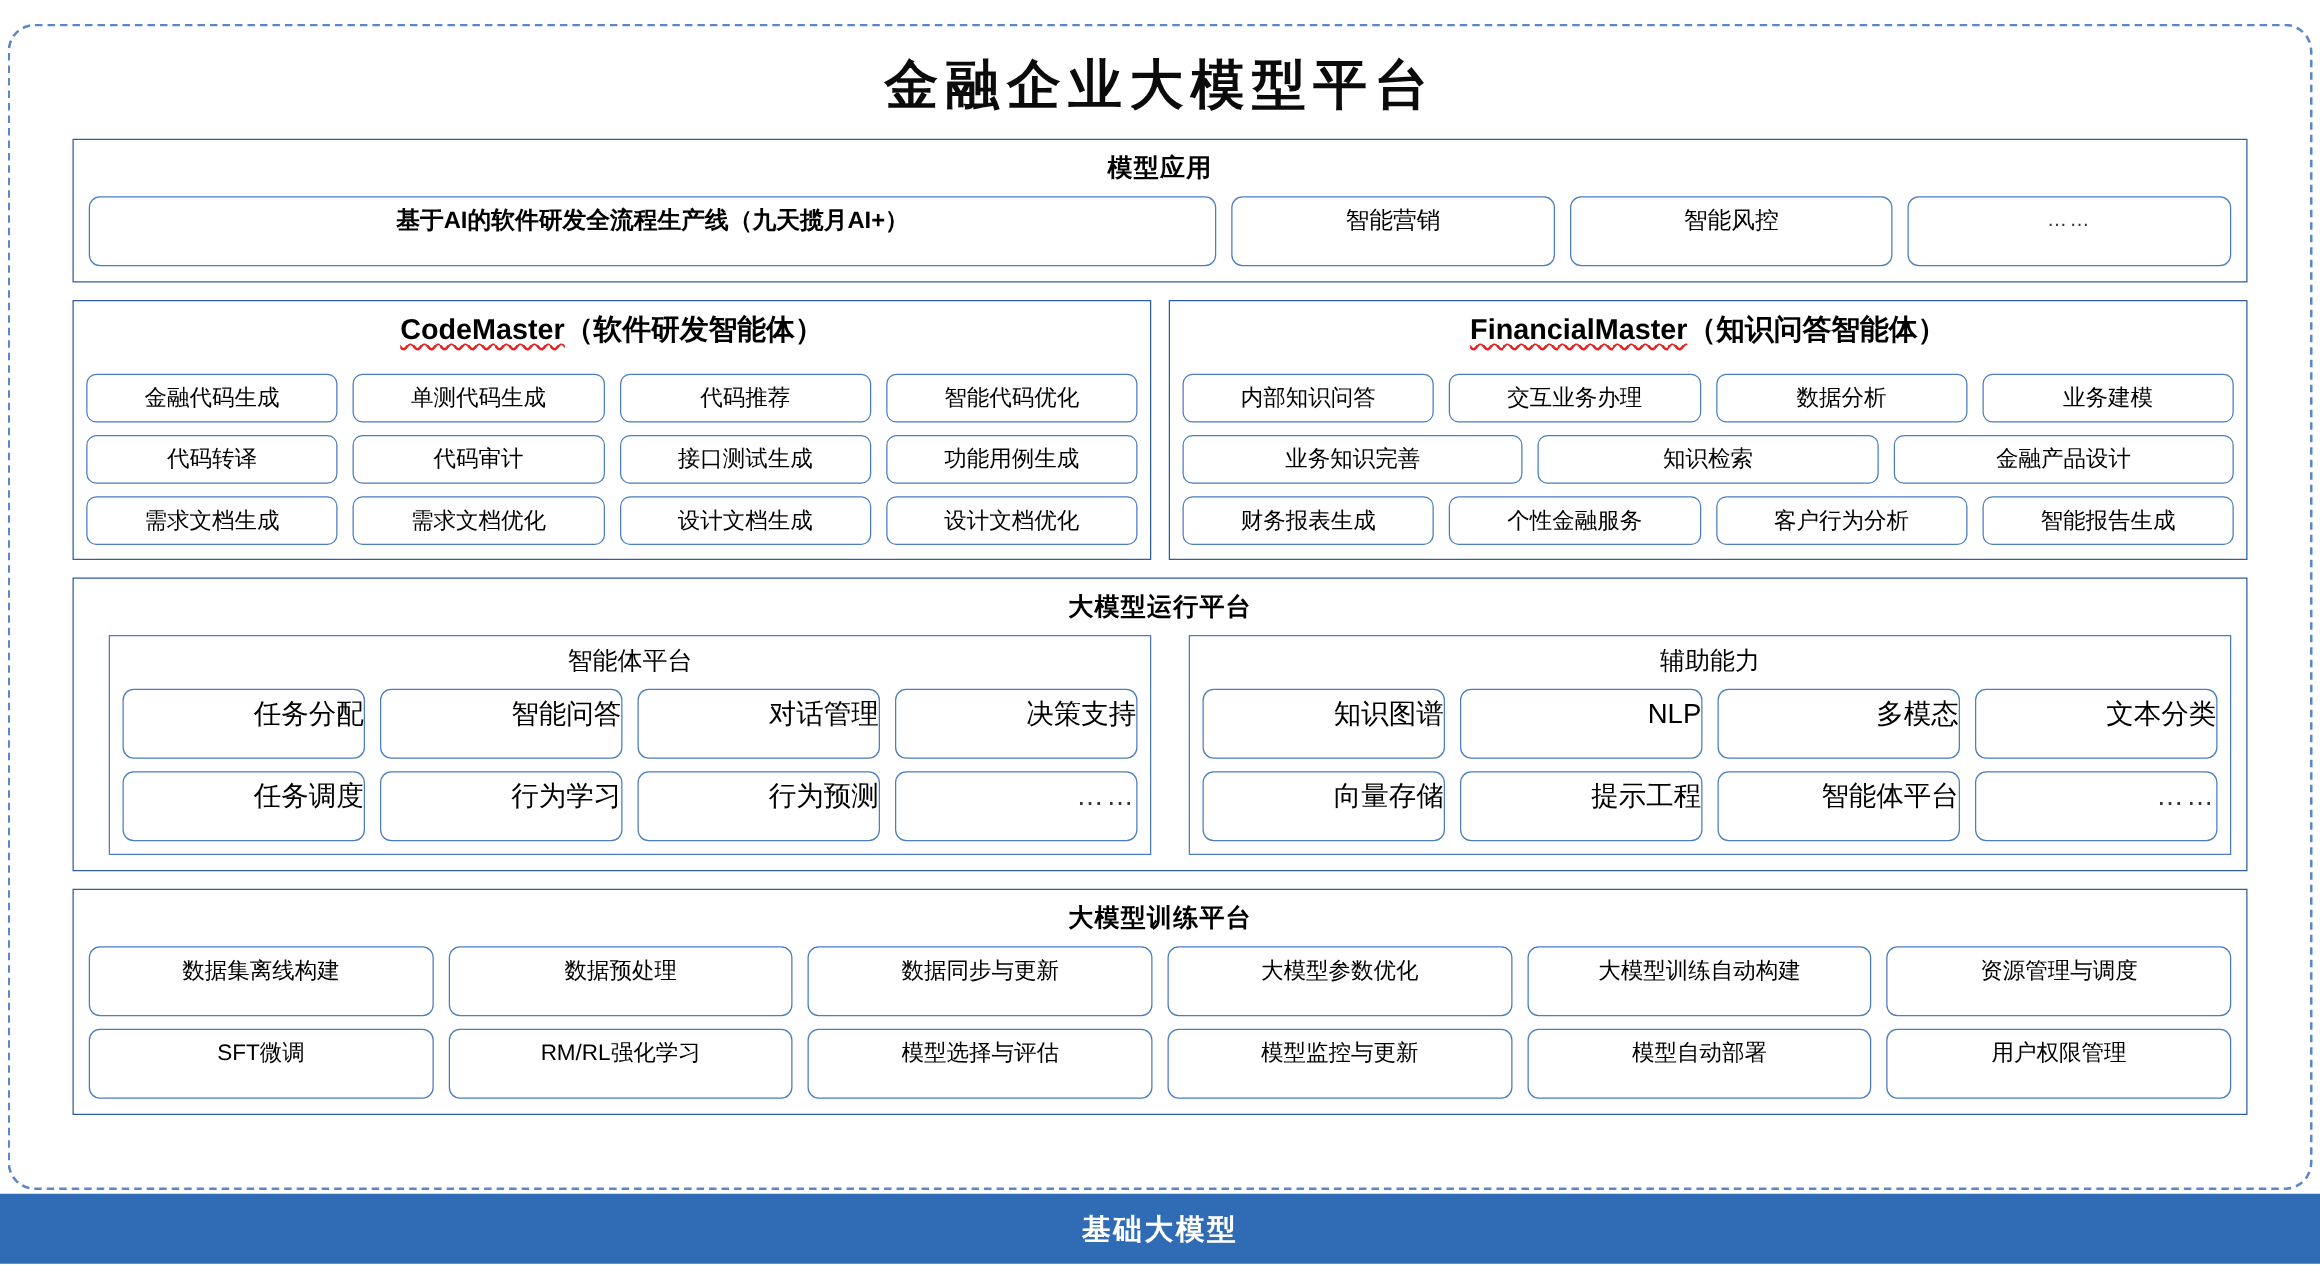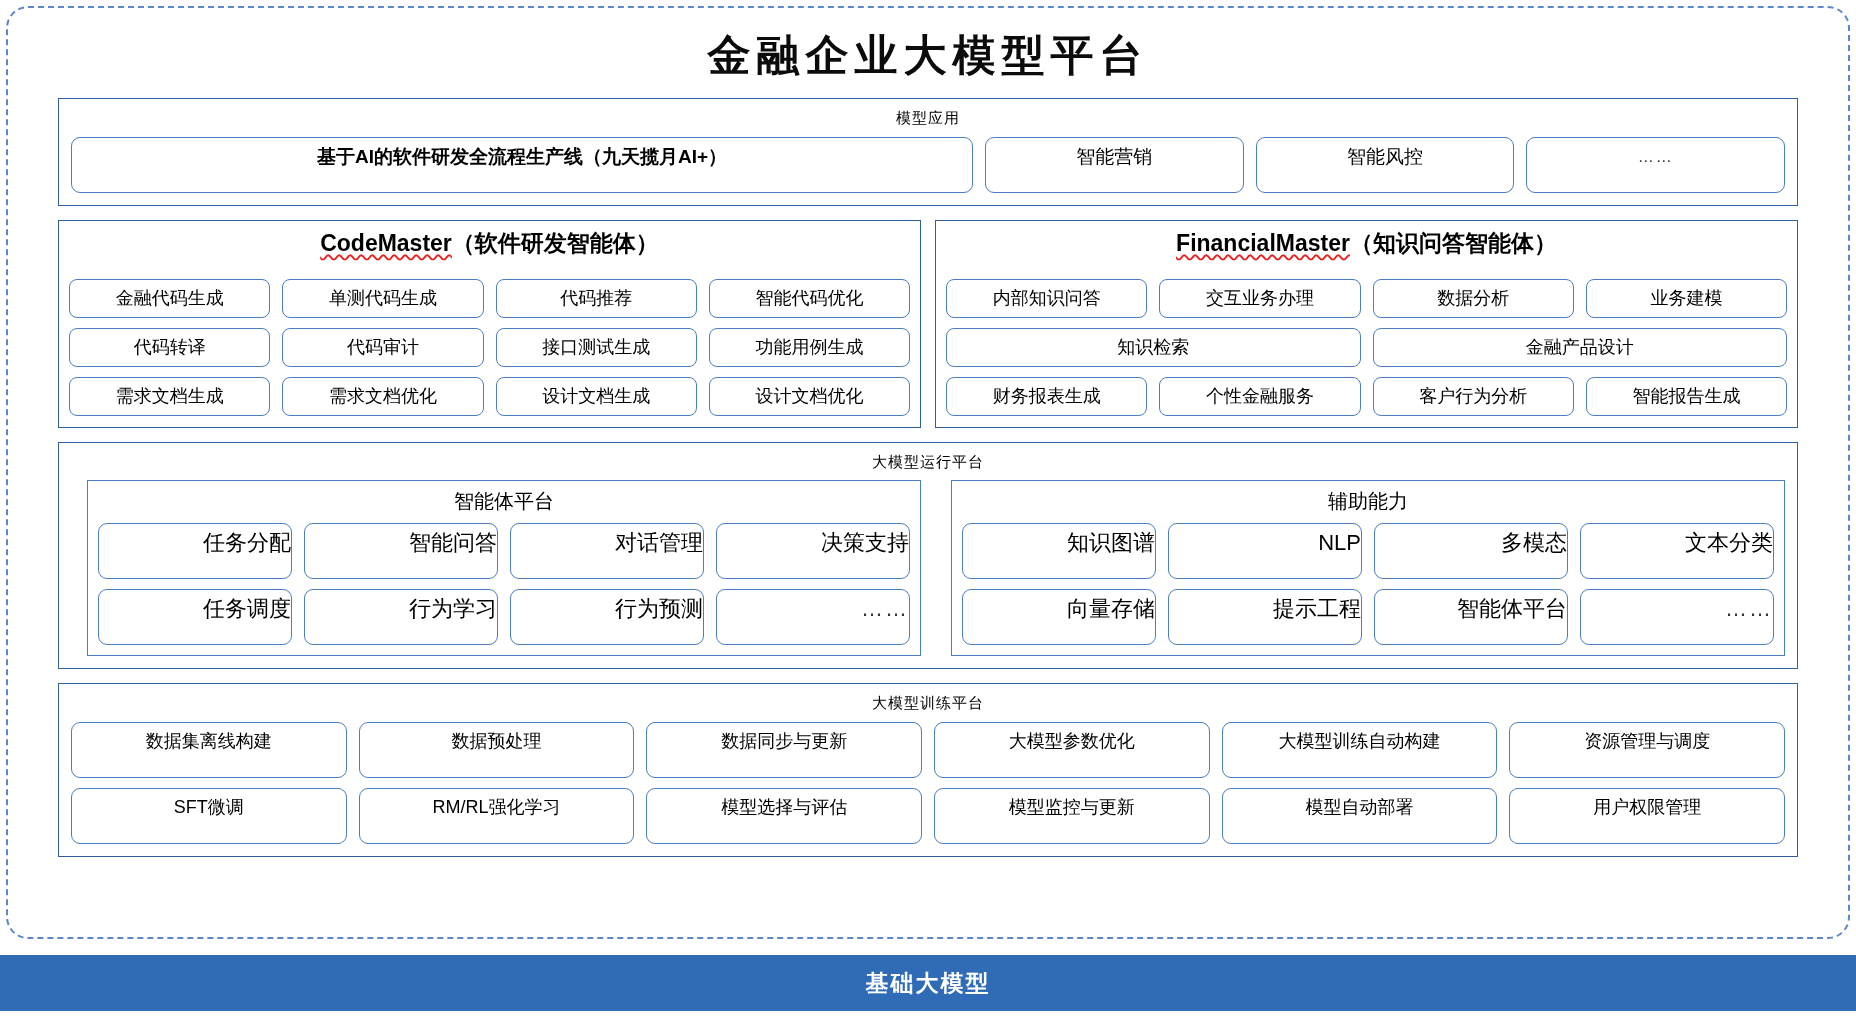--- a/index.html
+++ b/index.html
@@ -19,21 +19,21 @@
     position: relative;
     width: 1856px;
     height: 1024px;
     box-sizing: border-box;
   }
 
   
   .outer-frame {
     position: absolute;
     left: 6px;
-    top: 6px;
+    top: 19px;
     width: 1844px;
     height: 933px;
     box-sizing: border-box;
     border: 2px dashed #5b86c9;
     border-radius: 22px;
     padding: 10px 50px 0 50px;
   }
 
   .main-title {
     text-align: center;
@@ -50,22 +50,22 @@
   .band {
     box-sizing: border-box;
     border: 1.6px solid #2f5f9e;
     background: #ffffff;
     margin-bottom: 14px;
     padding: 8px 12px 12px 12px;
   }
 
   .band-title {
     text-align: center;
-    font-weight: 400;
-    font-size: 15px;
+    font-weight: 700;
+    font-size: 20px;
     line-height: 1.5;
     margin-bottom: 7px;
     letter-spacing: 1px;
   }
 
   
   .chip-row {
     display: flex;
     gap: 12px;
     margin-bottom: 10px;
@@ -216,20 +216,21 @@
       <div class="agent-band">
         <div class="agent-title"><span class="spell">FinancialMaster</span><span>（知识问答智能体）</span></div>
 
         <div class="chip-row">
           <div class="chip">内部知识问答</div>
           <div class="chip">交互业务办理</div>
           <div class="chip">数据分析</div>
           <div class="chip">业务建模</div>
         </div>
         <div class="chip-row">
+          <div class="chip">业务知识完善</div>
           <div class="chip">知识检索</div>
           <div class="chip">金融产品设计</div>
         </div>
         <div class="chip-row">
           <div class="chip">财务报表生成</div>
           <div class="chip">个性金融服务</div>
           <div class="chip">客户行为分析</div>
           <div class="chip">智能报告生成</div>
         </div>
       </div>

